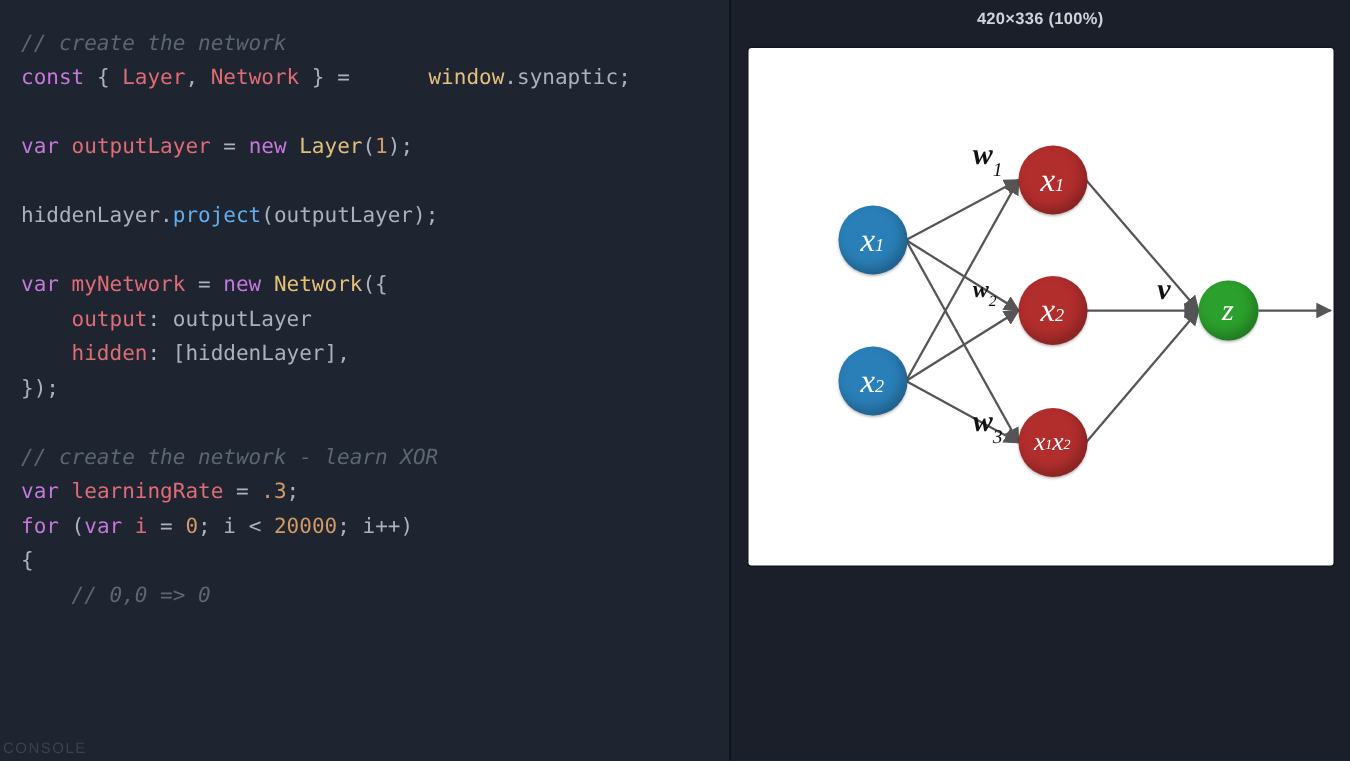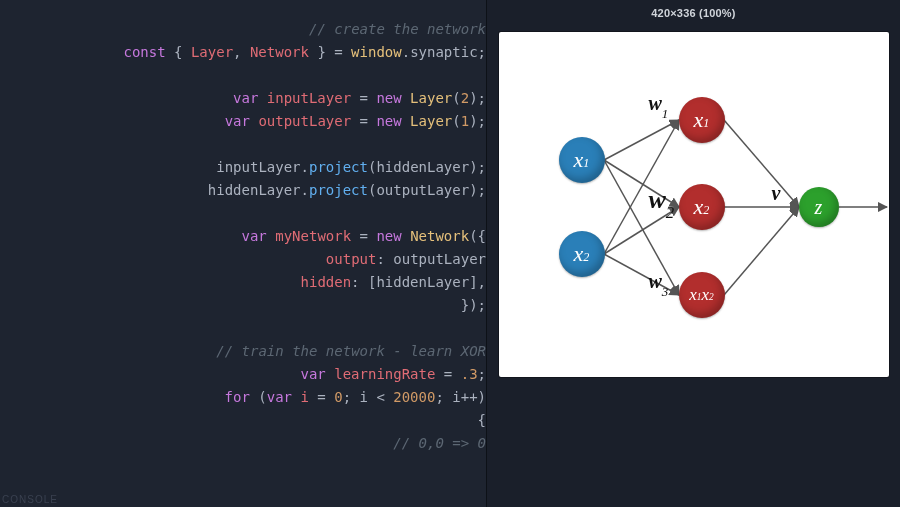--- a/index.html
+++ b/index.html
@@ -12,21 +12,20 @@
   .app {
     display: flex;
     width: 100%; height: 100%;
   }
   .editor-pane {
     flex: 0 0 486px;
     background: #1e2430;
     padding: 18px 0 0 14px;
     position: relative;
     overflow: hidden;
-    text-align: right;
   }
   .preview-pane {
     flex: 1;
     background: #1a1f2a;
     display: flex;
     flex-direction: column;
     border-left: 1px solid #0d1117;
   }
   .preview-header {
     height: 26px;
@@ -64,21 +63,21 @@
   }
   .tok-comment { color: #5c6773; font-style: italic; }
   .tok-keyword { color: #c678dd; }   
   .tok-decl    { color: #e06c75; }   
   .tok-prop    { color: #e06c75; }   
   .tok-ident   { color: #abb2bf; }
   .tok-func    { color: #61afef; }
   .tok-type    { color: #e5c07b; }
   .tok-num     { color: #d19a66; }
   .tok-punct   { color: #abb2bf; }
-  .tok-window  { color: #e5c07b; }
+  .tok-window  { color: #e5c07b; margin-left: 44px; }
   .tok-bracevar{ color: #e06c75; }
 
   .console-label {
     position: absolute;
     left: 2px;
     bottom: 2px;
     font-size: 10px;
     letter-spacing: 1px;
     color: #3a4150;
     font-family: -apple-system, Helvetica, Arial, sans-serif;
@@ -122,45 +121,43 @@
 
 <div class="app">
 
   <div class="editor-pane">
     <div class="code-line"><span class="tok-comment">// create the network</span></div>
 
     <div class="code-line"><span class="tok-keyword">const</span><span class="tok-punct"> { </span><span class="tok-bracevar">Layer</span><span class="tok-punct">, </span><span class="tok-bracevar">Network</span><span class="tok-punct"> } </span><span class="tok-punct">= </span><span class="tok-window">window</span><span class="tok-punct">.</span><span class="tok-ident">synaptic</span><span class="tok-punct">;</span></div>
 
     <div class="code-line">&nbsp;</div>
 
-    <div class="code-line"><span class="tok-keyword">var</span><span> </span><span class="tok-decl">inputLayer</span><span class="tok-punct"> = </span><span class="tok-keyword">new </span><span class="tok-type">Layer</span><span class="tok-punct">(</span><span class="tok-num">2</span><span class="tok-punct">);</span></div>
 
 
     <div class="code-line"><span class="tok-keyword">var</span><span> </span><span class="tok-decl">outputLayer</span><span class="tok-punct"> = </span><span class="tok-keyword">new </span><span class="tok-type">Layer</span><span class="tok-punct">(</span><span class="tok-num">1</span><span class="tok-punct">);</span></div>
 
     <div class="code-line">&nbsp;</div>
 
-    <div class="code-line"><span class="tok-ident">inputLayer</span><span class="tok-punct">.</span><span class="tok-func">project</span><span class="tok-punct">(</span><span class="tok-ident">hiddenLayer</span><span class="tok-punct">);</span></div>
 
     <div class="code-line"><span class="tok-ident">hiddenLayer</span><span class="tok-punct">.</span><span class="tok-func">project</span><span class="tok-punct">(</span><span class="tok-ident">outputLayer</span><span class="tok-punct">);</span></div>
 
     <div class="code-line">&nbsp;</div>
 
     <div class="code-line"><span class="tok-keyword">var</span><span> </span><span class="tok-decl">myNetwork</span><span class="tok-punct"> = </span><span class="tok-keyword">new </span><span class="tok-type">Network</span><span class="tok-punct">({</span></div>
 
 
     <div class="code-line"><span>    </span><span class="tok-prop">output</span><span class="tok-punct">: </span><span class="tok-ident">outputLayer</span></div>
 
     <div class="code-line"><span>    </span><span class="tok-prop">hidden</span><span class="tok-punct">: </span><span class="tok-punct">[</span><span class="tok-ident">hiddenLayer</span><span class="tok-punct">]</span><span class="tok-punct">,</span></div>
 
     <div class="code-line"><span class="tok-punct">});</span></div>
 
     <div class="code-line">&nbsp;</div>
 
-    <div class="code-line"><span class="tok-comment">// train the network - learn XOR</span></div>
+    <div class="code-line"><span class="tok-comment">// create the network - learn XOR</span></div>
 
     <div class="code-line"><span class="tok-keyword">var</span><span> </span><span class="tok-decl">learningRate</span><span class="tok-punct"> = </span><span class="tok-num">.3</span><span class="tok-punct">;</span></div>
 
     <div class="code-line"><span class="tok-keyword">for</span><span class="tok-punct"> (</span><span class="tok-keyword">var </span><span class="tok-decl">i</span><span class="tok-punct"> = </span><span class="tok-num">0</span><span class="tok-punct">; </span><span class="tok-ident">i</span><span class="tok-punct"> &lt; </span><span class="tok-num">20000</span><span class="tok-punct">; </span><span class="tok-ident">i</span><span class="tok-punct">++</span><span class="tok-punct">)</span></div>
 
     <div class="code-line"><span class="tok-punct">{</span></div>
 
     <div class="code-line"><span class="tok-comment">    // 0,0 =&gt; 0</span></div>
 
     <div class="console-label">CONSOLE</div>
@@ -215,21 +212,21 @@
             <span class="sub">1</span>
             <span>x</span>
             <span class="sub">2</span>
           </div>
 
         <div class="node green" style="width:40px;height:40px;left:300px;top:155px;font-size:20px;">
             <span>z</span>
           </div>
 
         <div class="wlabel" style="left:150px;top:60px;font-size:20px;"><span>w</span><span class="sub">1</span></div>
-        <div class="wlabel" style="left:150px;top:153px;font-size:26px;"><span>w</span><span class="sub">2</span></div>
+        <div class="wlabel" style="left:150px;top:153px;font-size:16px;"><span>w</span><span class="sub">2</span></div>
         <div class="wlabel" style="left:150px;top:238px;font-size:20px;text-align:center;"><span>w</span><span class="sub">3</span></div>
         <div class="vlabel" style="left:273px;top:150px;font-size:20px;"><span>v</span></div>
 
       </div>
     </div>
   </div>
 
 </div>
 
 </body></html>

